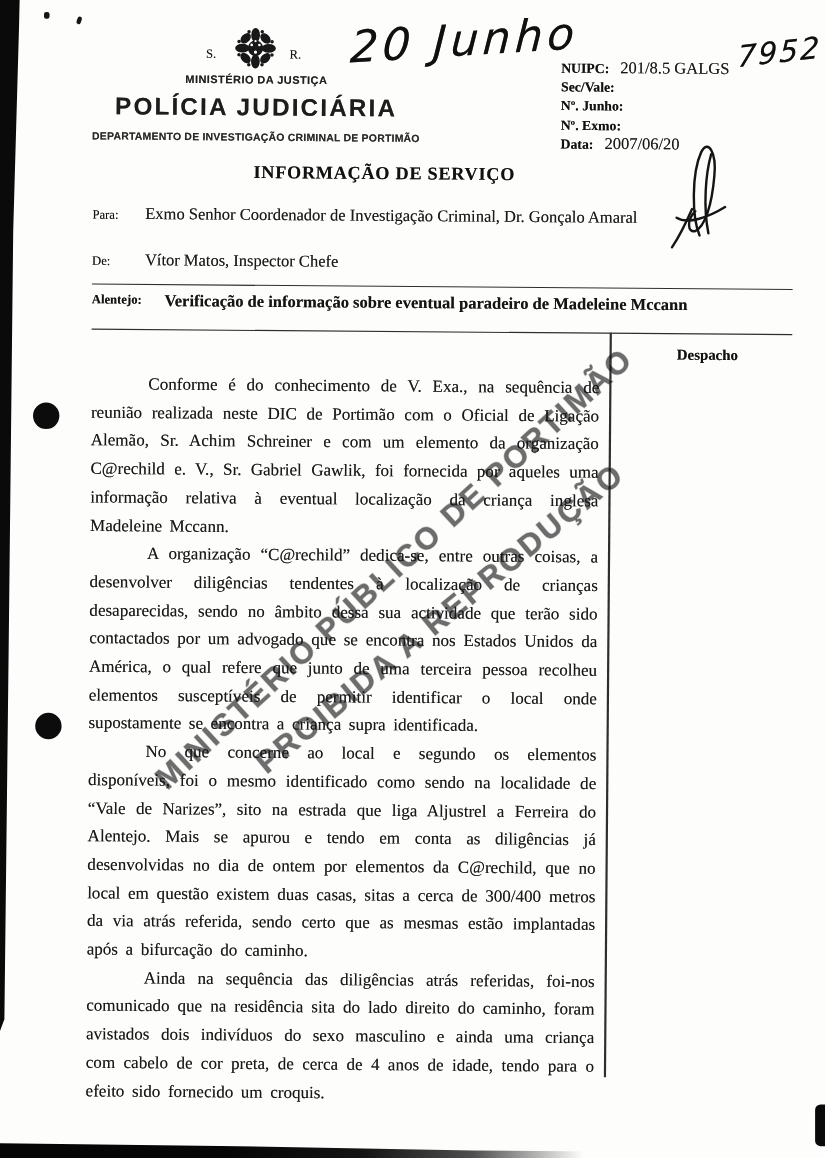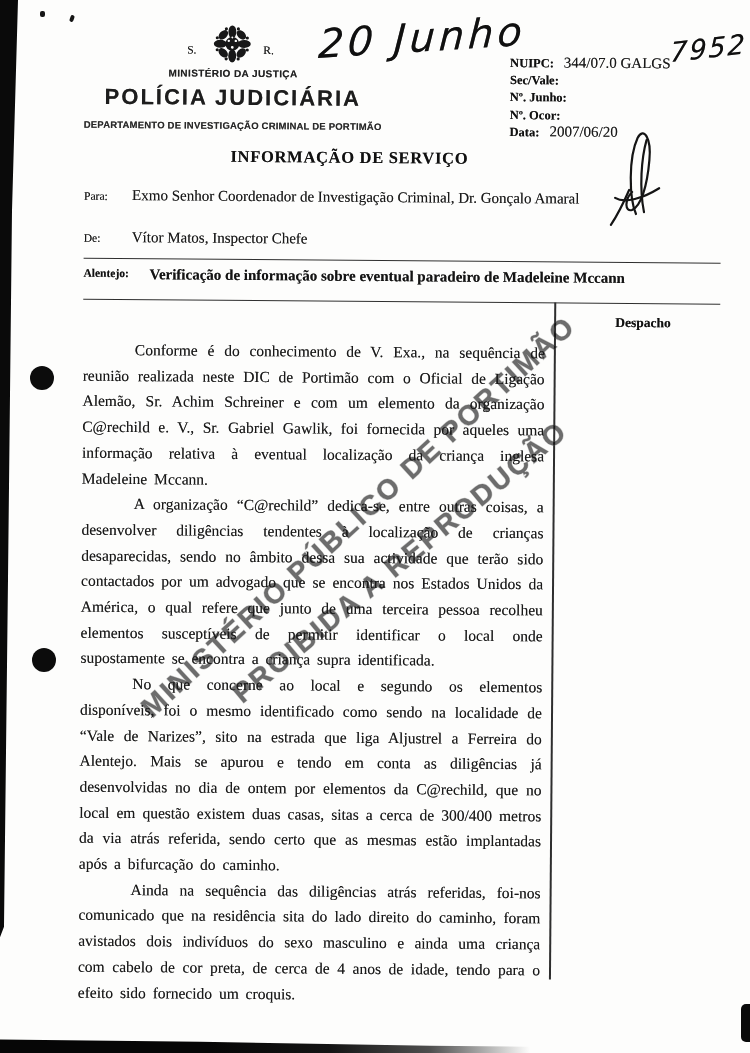--- a/index.html
+++ b/index.html
@@ -147,32 +147,32 @@
           <path d="M45,84 C40,60 42,30 47,12"></path>
           <path d="M16,70 C26,76 44,70 60,60"></path>
           <path d="M30,62 C24,76 18,88 12,97"></path>
         </g>
       </svg>
     </span>
 
     <div class="ref">
       <div class="ref-row">
         <span class="ref-label">NUIPC:</span>
-        <span class="ref-value">344/07.0 GALGS</span>
+        <span class="ref-value">201/8.5 GALGS</span>
       </div>
       <div class="ref-row">
         <span class="ref-label">Sec/Vale:</span>
         <span class="ref-value"></span>
       </div>
       <div class="ref-row">
         <span class="ref-label">Nº. Junho:</span>
         <span class="ref-value"></span>
       </div>
       <div class="ref-row">
-        <span class="ref-label">Nº. Ocor:</span>
+        <span class="ref-label">Nº. Exmo:</span>
         <span class="ref-value"></span>
       </div>
       <div class="ref-row">
         <span class="ref-label">Data:</span>
         <span class="ref-value">2007/06/20</span>
       </div>
     </div>
 
     <div class="title">INFORMAÇÃO DE SERVIÇO</div>
 

